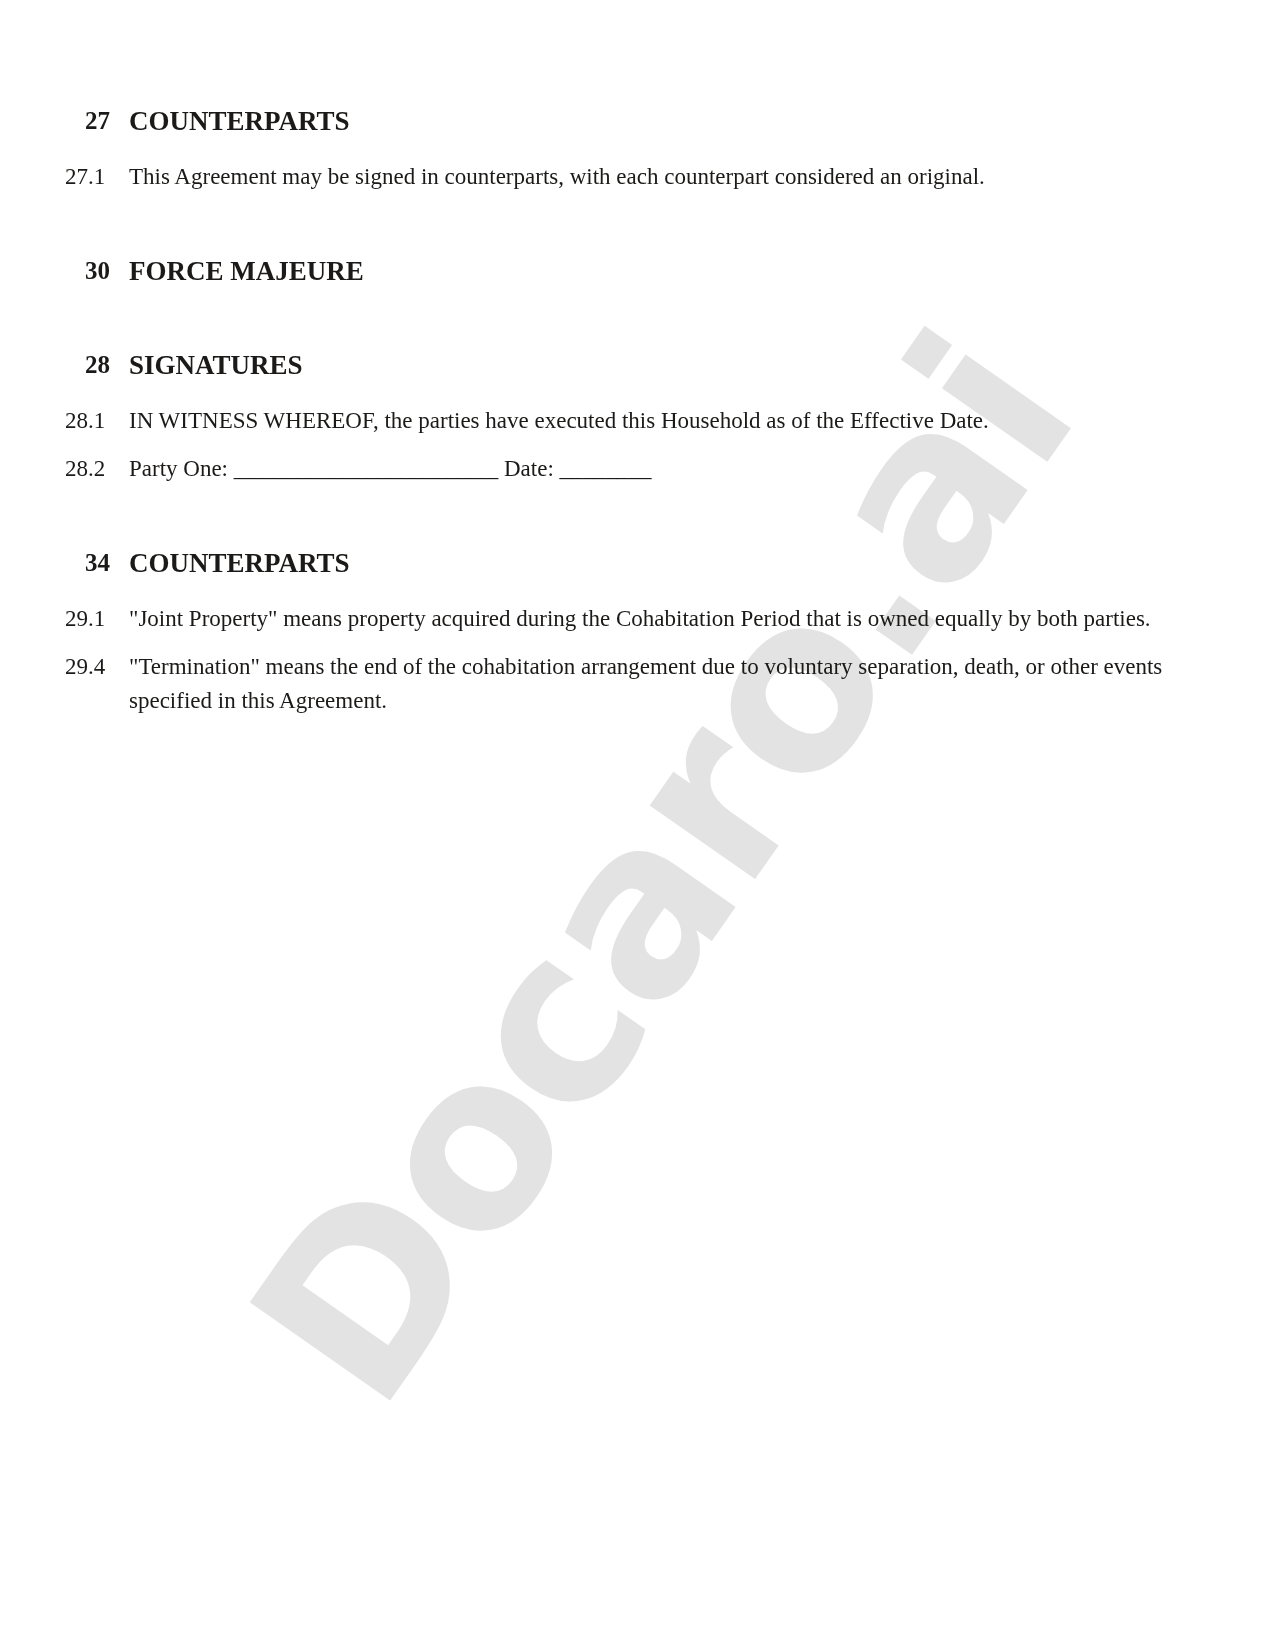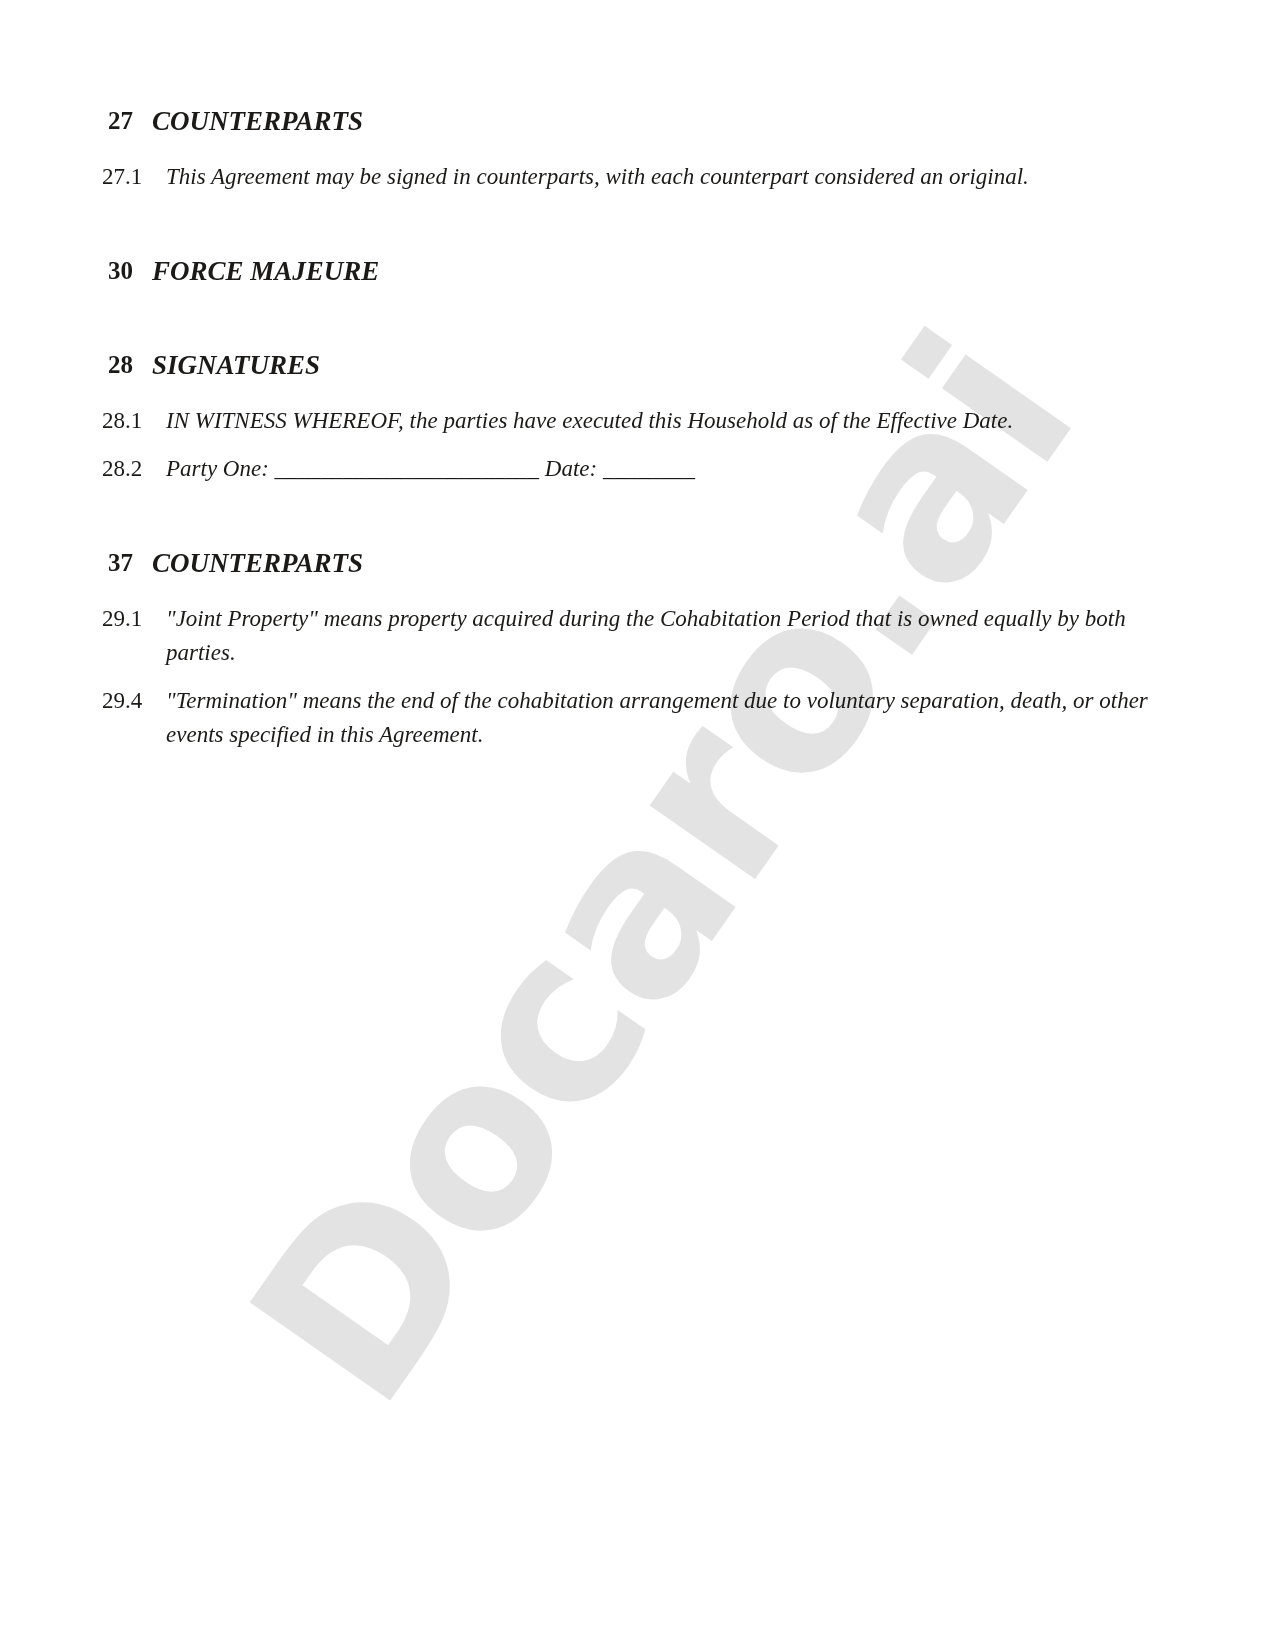--- a/index.html
+++ b/index.html
@@ -22,40 +22,40 @@
     font-size: 235px;
     letter-spacing: -4px;
     color: #e3e3e3;
     white-space: nowrap;
     z-index: 0;
     user-select: none;
   }
   .content {
     position: relative;
     z-index: 1;
-    padding: 104px 88px 0 88px;
+    padding: 104px 88px 0 65px;
     font-size: 23px;
     line-height: 34px;
   }
   .row { display: flex; align-items: flex-start; }
   .num {
     width: 45px;
     margin-right: 19px;
     flex: 0 0 45px;
   }
-  .text { flex: 1; font-style: italic; }
+  .text { flex: 1; }
   .heading {
     font-weight: bold;
     font-size: 27px;
     line-height: 34px;
     margin: 60px 0 22px 0;
   }
   .heading.first { margin-top: 0; }
   .heading .num { text-align: right; font-size: 25px; }
-  .clause { margin: 0 0 14px 14px; }
+  .clause { margin: 0 0 14px 0; }
 </style>
 </head>
 <body>
 
 <div class="watermark">Docaro.ai</div>
 
 <div class="content">
 
   <div class="row heading first">
     <span class="num">27</span>
@@ -78,21 +78,21 @@
   <div class="row clause">
     <span class="num">28.1</span>
     <span class="text">IN WITNESS WHEREOF, the parties have executed this Household as of the Effective Date.</span>
   </div>
   <div class="row clause">
     <span class="num">28.2</span>
     <span class="text">Party One: _______________________ Date: ________</span>
   </div>
 
   <div class="row heading">
-    <span class="num">37</span>
+    <span class="num">34</span>
     <span class="text">COUNTERPARTS</span>
   </div>
   <div class="row clause">
     <span class="num">29.1</span>
     <span class="text">"Joint Property" means property acquired during the Cohabitation Period that is owned equally by both parties.</span>
   </div>
   <div class="row clause">
     <span class="num">29.4</span>
     <span class="text">"Termination" means the end of the cohabitation arrangement due to voluntary separation, death, or other events specified in this Agreement.</span>
   </div>

